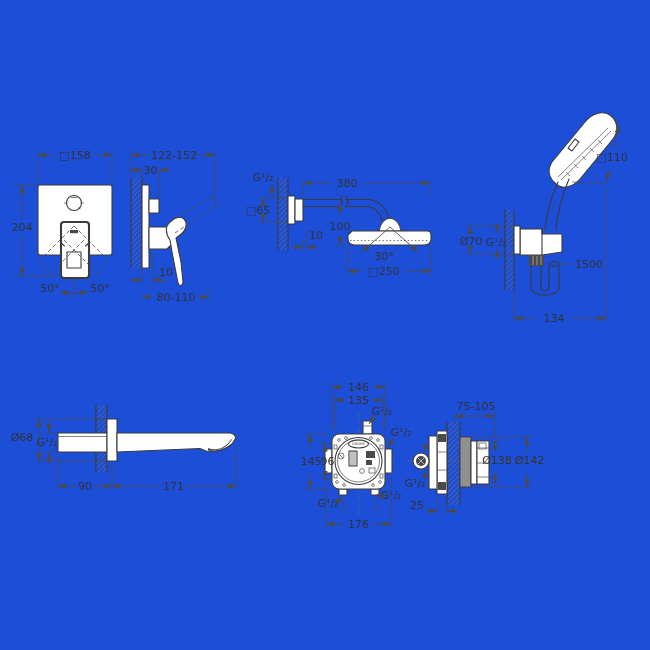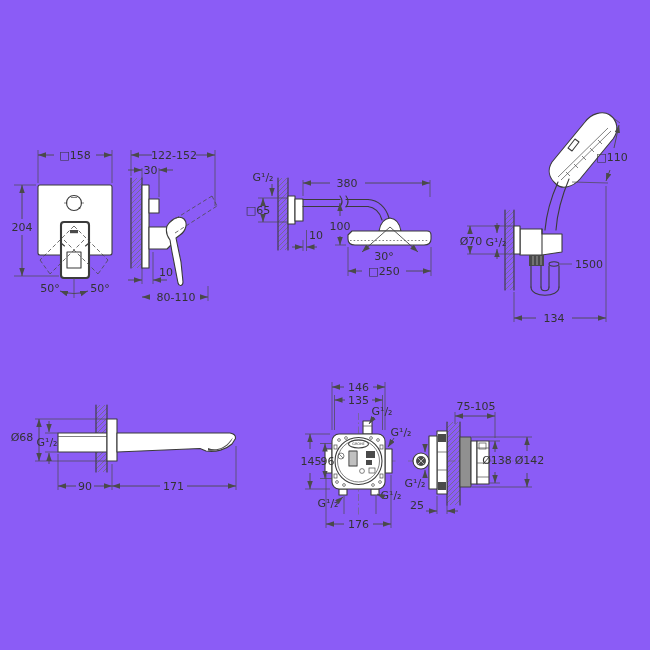--- a/index.html
+++ b/index.html
@@ -1,16 +1,16 @@
 <!DOCTYPE html>
 <html><head>
 <meta charset="utf-8">
 <style>
   html,body{margin:0;padding:0;background:#ffffff;}
-  .stage{width:650px;height:650px;background:#8b5cf6;position:relative;overflow:hidden;}
+  .stage{width:650px;height:650px;background:#1d4ed8;position:relative;overflow:hidden;}
   svg{display:block;}
   .p{stroke:#3b3b3b;stroke-width:1.1;fill:none;stroke-linecap:round;stroke-linejoin:round;}
   .pf{stroke:#3b3b3b;stroke-width:1.1;fill:#ffffff;stroke-linejoin:round;}
   .pk{stroke:#3b3b3b;stroke-width:2.1;fill:#ffffff;stroke-linejoin:round;}
   .thin{stroke:#4a4a4a;stroke-width:0.7;fill:none;}
   .d{stroke:#4a4a4a;stroke-width:0.9;fill:none;}
   .dash{stroke:#4a4a4a;stroke-width:0.8;fill:none;stroke-dasharray:4 2.5;}
   .cl{stroke:#6a6a6a;stroke-width:0.6;fill:none;stroke-dasharray:7 2.5 1.5 2.5;}
   .dk{fill:#4a4a4a;stroke:none;}
   .sh{fill:#909090;stroke:#3b3b3b;stroke-width:0.9;}

